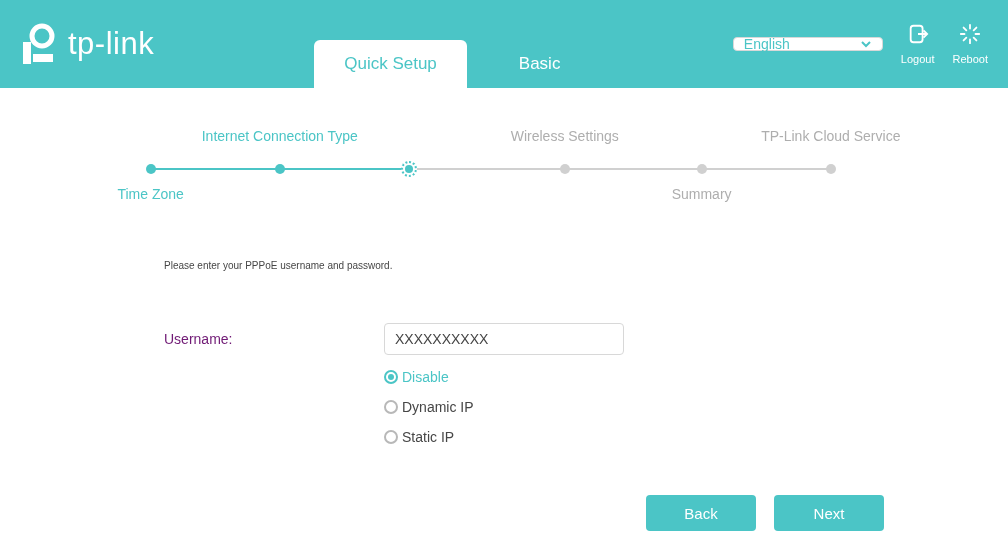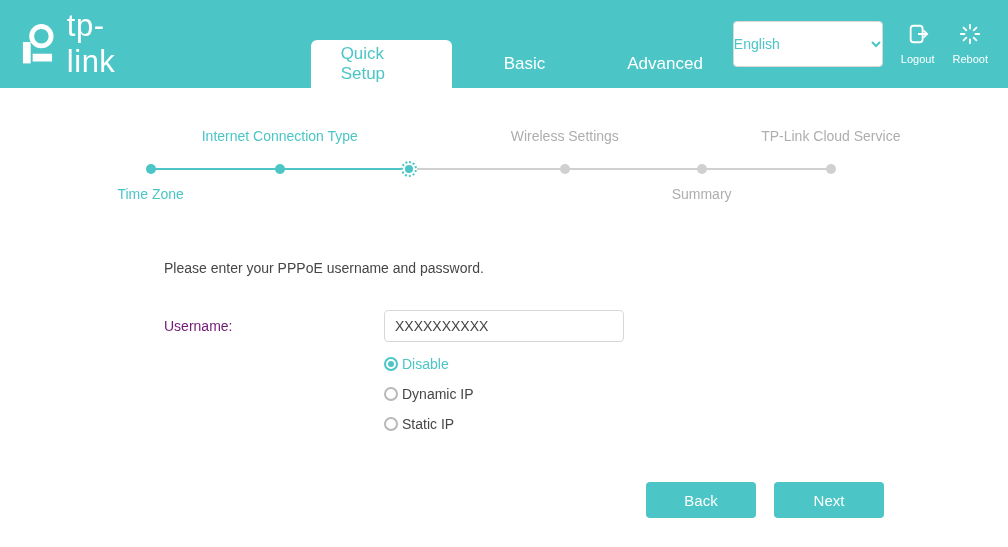--- a/index.html
+++ b/index.html
@@ -58,23 +58,23 @@
   .header-right {
     margin-left: auto;
     display: flex;
     align-items: center;
     gap: 18px;
   }
   .lang-select {
     background: #ffffff;
     border: 1px solid #d8d8d8;
     border-radius: 4px;
-    height: 46px;
+    height: 14px;
     width: 150px;
-    padding: 0 0;
+    padding: 0 10px;
     display: flex;
     align-items: center;
     justify-content: space-between;
     color: #4bc5c6;
     cursor: pointer;
     font-size: 14px;
   }
   .header-icon {
     color: #ffffff;
     display: flex;
@@ -152,22 +152,22 @@
     height: 24px;
     margin-top: 12px;
   }
   .form-area {
     width: 760px;
     margin: 0 auto;
     padding-left: 40px;
   }
   .prompt {
     color: #464646;
-    margin-bottom: 34px;
-    font-size: 14px;
+    margin-bottom: 52px;
+    font-size: 10px;
   }
   .form-row {
     display: flex;
     align-items: center;
     margin-bottom: 10px;
   }
   .form-label {
     width: 220px;
     color: #701a75;
     font-size: 14px;
@@ -243,21 +243,20 @@
       <circle cx="22" cy="13" r="10" fill="none" stroke="#ffffff" stroke-width="5"></circle>
       <rect x="3" y="19" width="8" height="22" fill="#ffffff"></rect>
       <rect x="13" y="31" width="20" height="8" fill="#ffffff"></rect>
     </svg>
     <span class="logo-text">tp-link</span>
   </div>
 
   <div class="tabs">
     <div class="tab active">Quick Setup</div>
     <div class="tab">Basic</div>
-    <div class="tab">Advanced</div>
   </div>
 
   <div class="header-right">
     <div class="lang-select">
       <span>English</span>
       <svg width="12" height="12" viewBox="0 0 12 12">
         <path d="M2 4 L6 8 L10 4" fill="none" stroke="#4bc5c6" stroke-width="2"></path>
       </svg>
     </div>
     <div class="header-icon">

